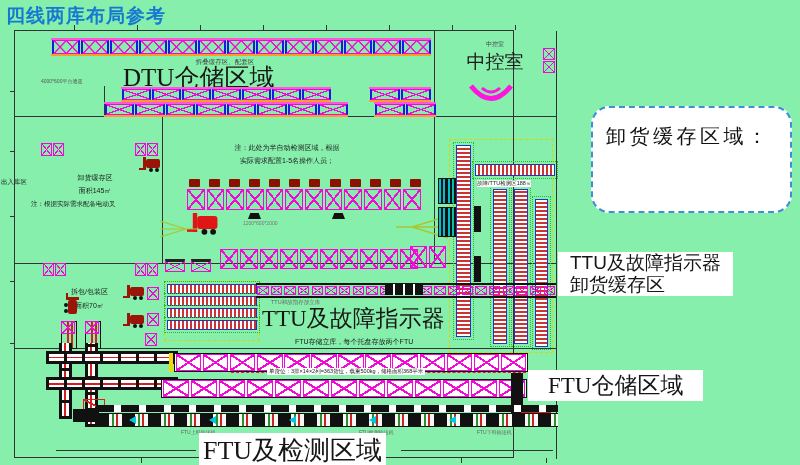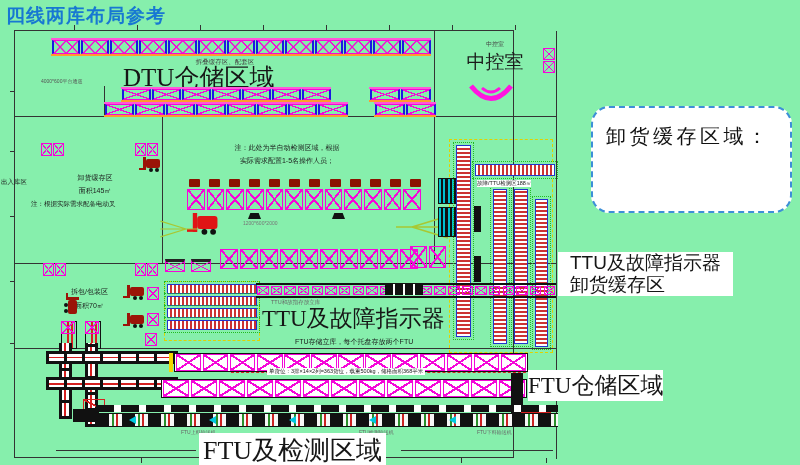--- a/index.html
+++ b/index.html
@@ -400,18 +400,18 @@
     <div class="hl" style="left:41px;top:419px;width:140px;border-top-width:1.5px"></div>
     <div class="hl" style="left:386px;top:419px;width:152px;border-top-width:1.5px"></div>
     <div class="zlabel serif" style="left:184px;top:402px;font-size:26px;background:#fff;padding:0 4px">FTU及检测区域</div>
   </div>
 
   <div class="t" style="left:1px;top:178px;font-size:6.5px">出入库区</div>
   <div class="zlabel" style="left:558px;top:252px;font-size:19px;line-height:22px;background:#fff;padding:0 12px;z-index:4">
     <div>TTU及故障指示器</div>
     <div>卸货缓存区</div>
   </div>
-  <div class="zlabel serif" style="left:528px;top:370px;font-size:23px;background:#fff;padding:0 0;z-index:4">FTU仓储区域</div>
+  <div class="zlabel serif" style="left:528px;top:370px;font-size:23px;background:#fff;padding:0 20px;z-index:4">FTU仓储区域</div>
 
   <div class="callout">
     <div class="l1">卸货缓存区域：</div>
   </div>
 </div>
 
 </body></html>

